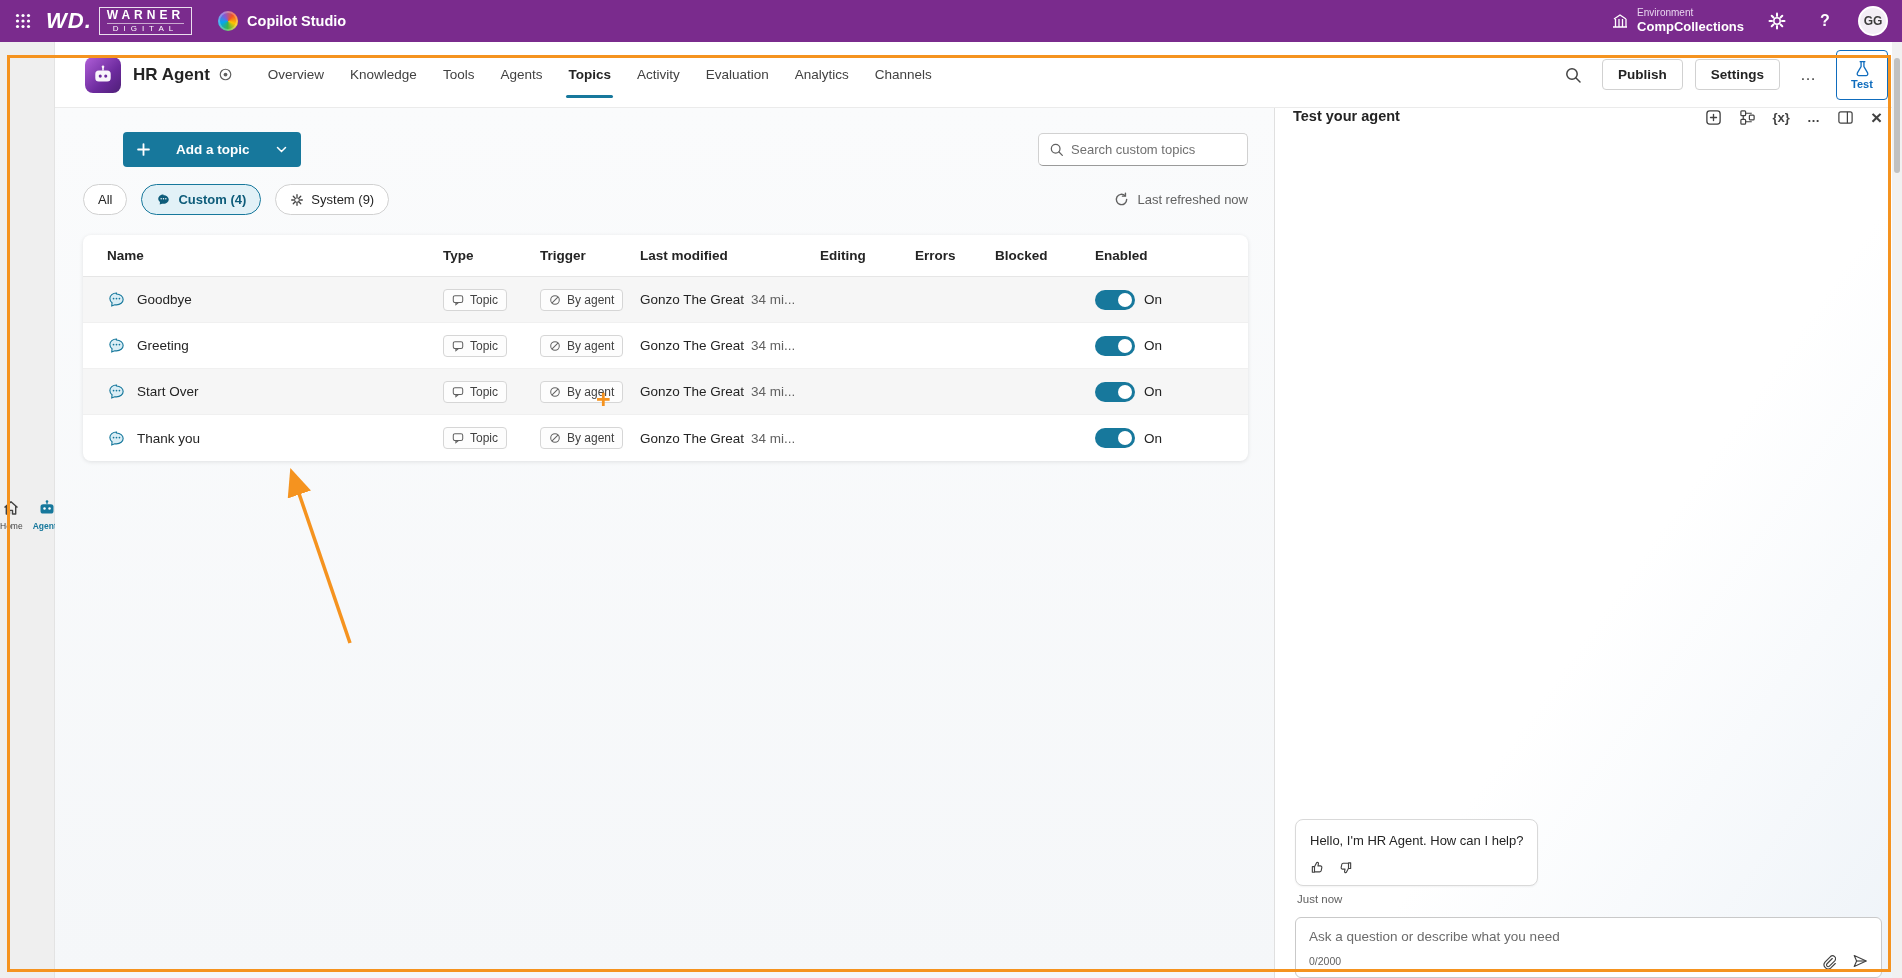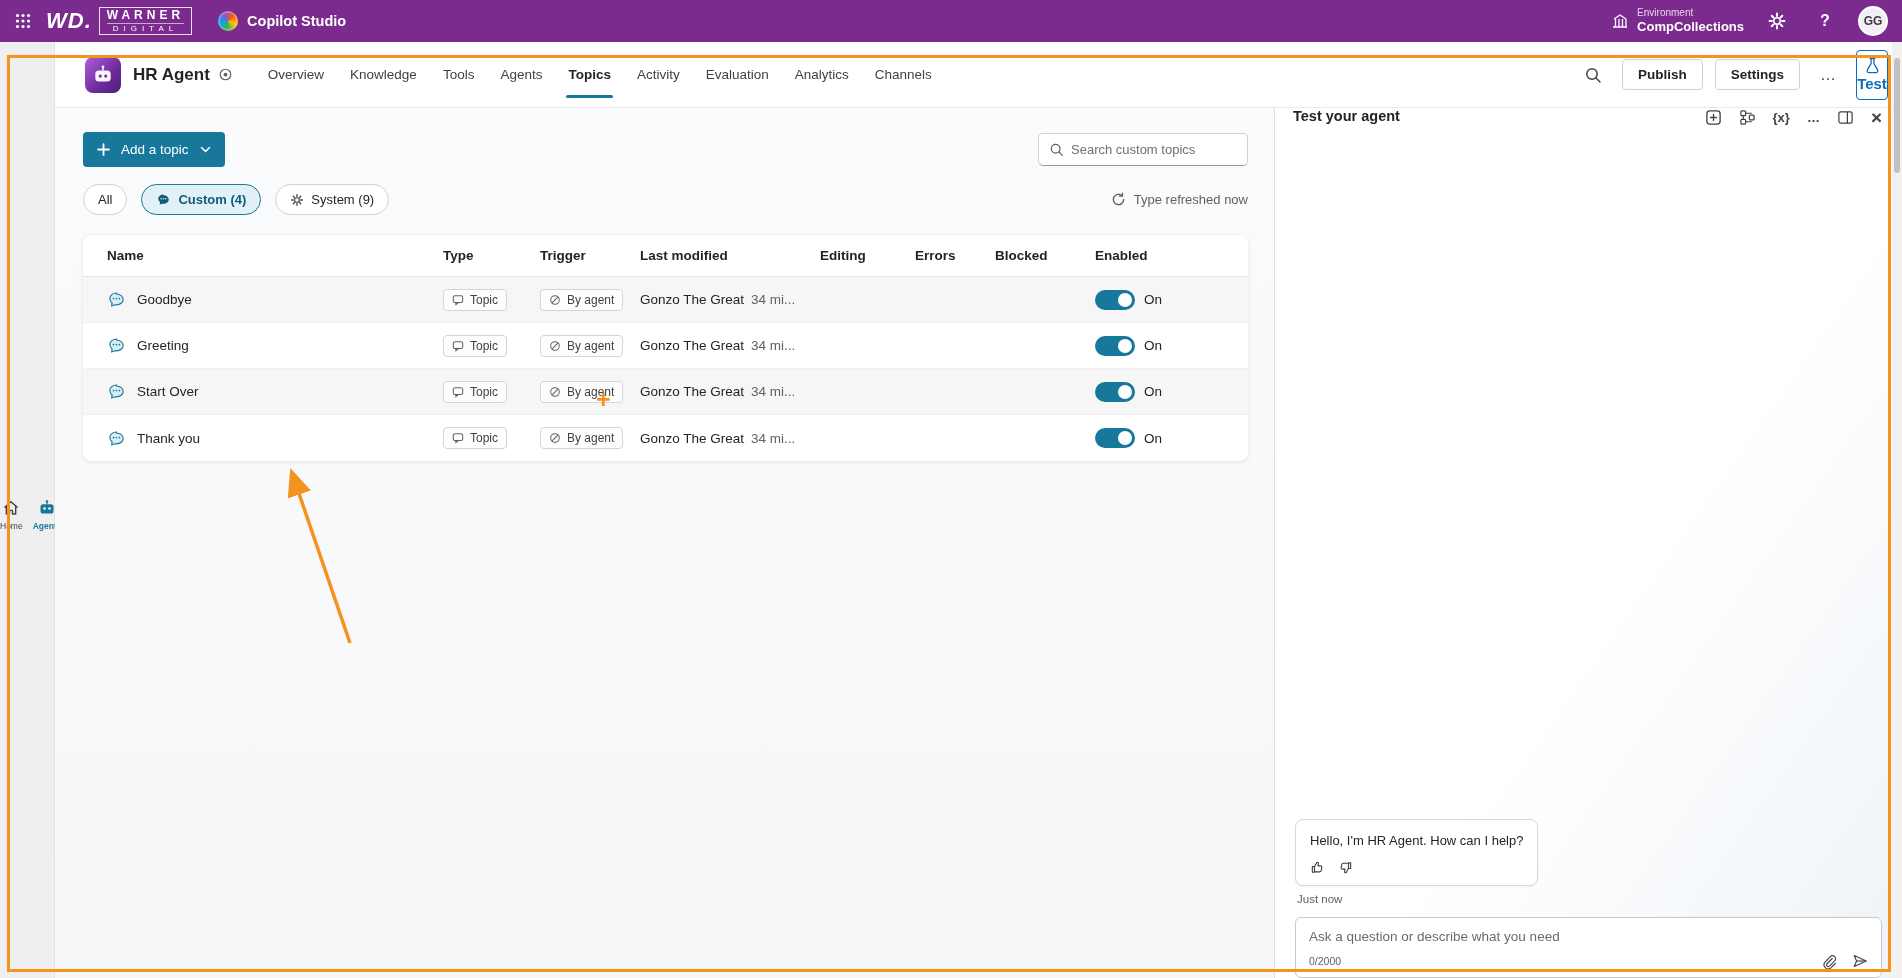--- a/index.html
+++ b/index.html
@@ -42,27 +42,27 @@
   .agent-title { font-size:17px; font-weight:bold; margin-left:12px; white-space:nowrap; }
   .agent-status { margin-left:8px; color:#616161; display:flex; align-items:center; }
   .tabs { display:flex; align-items:stretch; height:100%; margin-left:22px; }
   .tab { display:flex; align-items:center; padding:0 13px; font-size:13.5px; color:#424242; position:relative; cursor:pointer; white-space:nowrap; }
   .tab.active { font-weight:bold; color:#242424; }
   .tab.active::after { content:""; position:absolute; left:11px; right:11px; bottom:9px; height:3px; border-radius:2px; background:#17789c; }
   .header-actions { margin-left:auto; display:flex; align-items:center; gap:12px; }
   .search-ic-btn { width:34px; height:34px; display:flex; align-items:center; justify-content:center; color:#424242; cursor:pointer; border-radius:4px; }
   .btn { border:1px solid #d1d1d1; background:#fff; border-radius:4px; padding:7px 15px; font-size:13.5px; font-weight:bold; color:#242424; cursor:pointer; font-family:inherit;text-align:right; }
   .more-btn { border:none; background:none; font-size:16px; color:#424242; padding:4px 8px; cursor:pointer; }
-  .test-btn { width:32px; height:50px; border:1px solid #0f6cbd; border-radius:4px; background:#fff; color:#0f6cbd; display:flex; flex-direction:column; align-items:center; justify-content:center; gap:1px; font-size:15px; font-weight:bold; cursor:pointer; font-family:inherit; }
+  .test-btn { width:52px; height:50px; border:1px solid #0f6cbd; border-radius:4px; background:#fff; color:#0f6cbd; display:flex; flex-direction:column; align-items:center; justify-content:center; gap:1px; font-size:11px; font-weight:bold; cursor:pointer; font-family:inherit; }
 
   
   .content-row { flex:1; display:flex; min-height:0; }
   .topics-main { flex:1; background:linear-gradient(180deg,#fafbfc,#f5f7f9); padding:24px 26px 0 28px; position:relative; min-width:0; }
   .topics-toolbar { display:flex; align-items:center; justify-content:space-between; }
-  .add-topic-btn { background:#17789c; border:none; color:#fff; font-size:13.5px; font-weight:normal; border-radius:4px; height:35px; padding:0 14px; display:flex; align-items:center; gap:11px; cursor:pointer; font-family:inherit; }
+  .add-topic-btn { background:#17789c; border:none; color:#fff; font-size:13.5px; font-weight:bold; border-radius:4px; height:35px; padding:0 14px; display:flex; align-items:center; gap:26px; cursor:pointer; font-family:inherit;margin-left:40px; }
   .search-box { width:210px; height:33px; background:#fff; border:1px solid #d1d1d1; border-bottom:1.5px solid #9a9a9a; border-radius:5px; display:flex; align-items:center; gap:7px; padding:0 10px; color:#616161; }
   .search-box input { border:none; outline:none; flex:1; font-size:13px; font-family:inherit; color:#242424; background:transparent; min-width:0; }
   .search-box input::placeholder { color:#707070; }
 
   .filter-row { display:flex; align-items:center; justify-content:space-between; margin-top:17px; }
   .pills { display:flex; gap:14px; }
   .pill { height:31px; border:1px solid #d1d1d1; background:#fff; border-radius:16px; display:flex; align-items:center; gap:7px; padding:0 14px; font-size:13px; color:#242424; cursor:pointer; font-family:inherit; }
   .pill.active { background:#e2f1f7; border:1.5px solid #17789c; color:#0e5c7a; font-weight:bold; }
   .refresh { display:flex; align-items:center; gap:8px; color:#616161; font-size:13px; cursor:pointer; }
 
@@ -336,21 +336,21 @@
                   <line x1="5.7" y1="5.7" x2="4.2" y2="4.2"></line>
               </svg>
               <span>System (9)</span>
             </button>
           </div>
           <div class="refresh">
             <svg width="15" height="15" viewBox="0 0 16 16" fill="none" stroke="#616161" stroke-width="1.5" stroke-linecap="round">
               <path d="M13.5 8a5.5 5.5 0 1 1-1.7-4"></path>
                 <path d="M12.2 1.2v3.2H9"></path>
             </svg>
-            <span>Type refreshed now</span>
+            <span>Last refreshed now</span>
           </div>
         </div>
 
         <div class="topics-table">
           <div class="trow head">
             <div class="cell name-cell">
                 <span>Name</span>
               </div>
             <div class="cell">
                 <span>Type</span>

